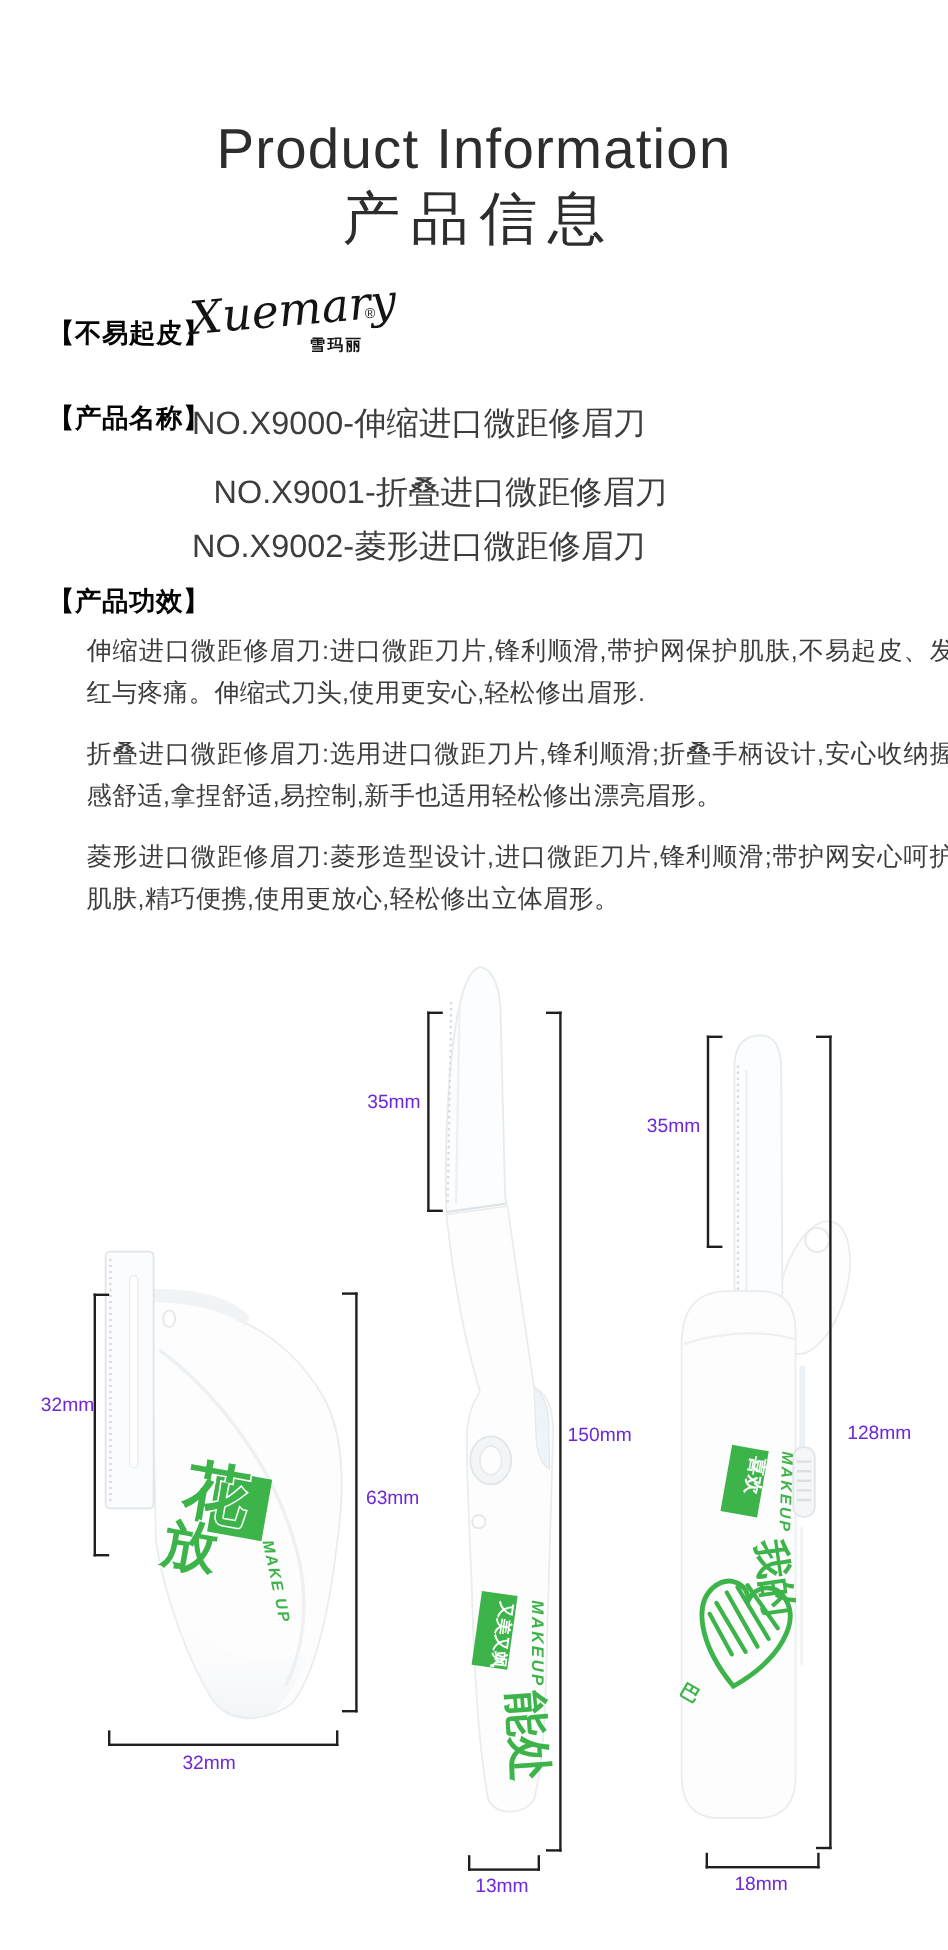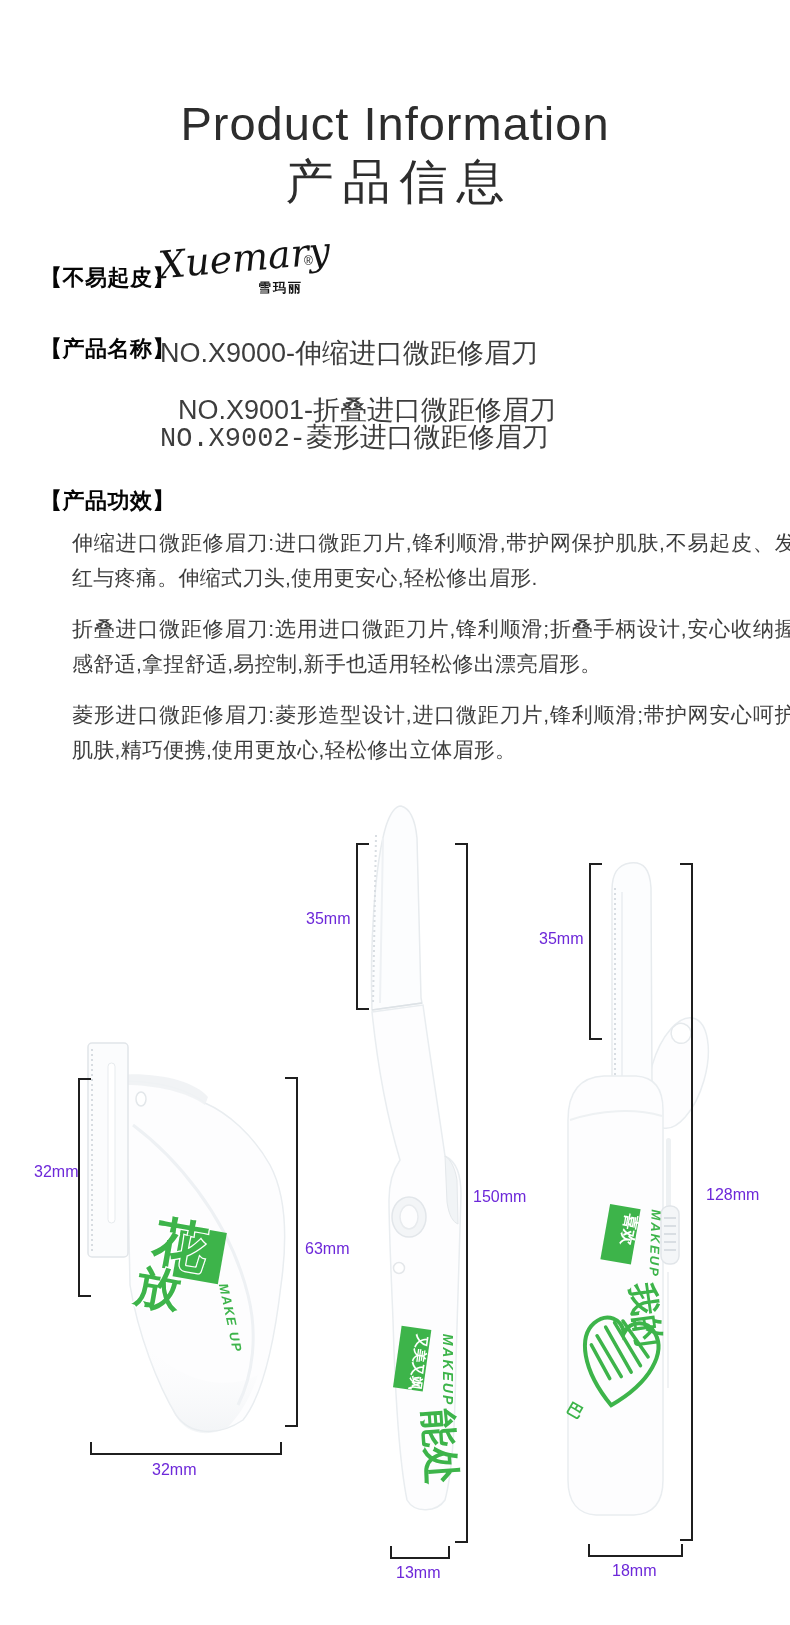--- a/index.html
+++ b/index.html
@@ -38,21 +38,21 @@
   <div class="abs sec-label" style="left:40px;top:263px;">【不易起皮】</div>
   <div class="abs logo">
     <span class="logo-script">Xuemary</span>
     <span class="logo-reg">®</span>
     <span class="logo-zh">雪玛丽</span>
   </div>
 
   <div class="abs sec-label" style="left:40px;top:334px;">【产品名称】</div>
   <div class="abs name-line" style="left:160px;top:335px;">NO.X9000-伸缩进口微距修眉刀</div>
   <div class="abs name-line" style="left:160px;top:392px;margin-left:18px;">NO.X9001-折叠进口微距修眉刀</div>
-  <div class="abs name-line" style="left:160px;top:419px;font-family:Liberation Mono, monospace;">NO.X9002-菱形进口微距修眉刀</div>
+  <div class="abs name-line" style="left:160px;top:437px;">NO.X9002-菱形进口微距修眉刀</div>
 
   <div class="abs sec-label" style="left:40px;top:486px;">【产品功效】</div>
   <div class="abs paras">
     <p>伸缩进口微距修眉刀:进口微距刀片,锋利顺滑,带护网保护肌肤,不易起皮、发红与疼痛。伸缩式刀头,使用更安心,轻松修出眉形.</p>
     <p>折叠进口微距修眉刀:选用进口微距刀片,锋利顺滑;折叠手柄设计,安心收纳握感舒适,拿捏舒适,易控制,新手也适用轻松修出漂亮眉形。</p>
     <p>菱形进口微距修眉刀:菱形造型设计,进口微距刀片,锋利顺滑;带护网安心呵护肌肤,精巧便携,使用更放心,轻松修出立体眉形。</p>
   </div>
 
   <svg class="abs" style="left:78px;top:1035px;" width="240" height="420" viewBox="0 0 240 420">
     <defs>

